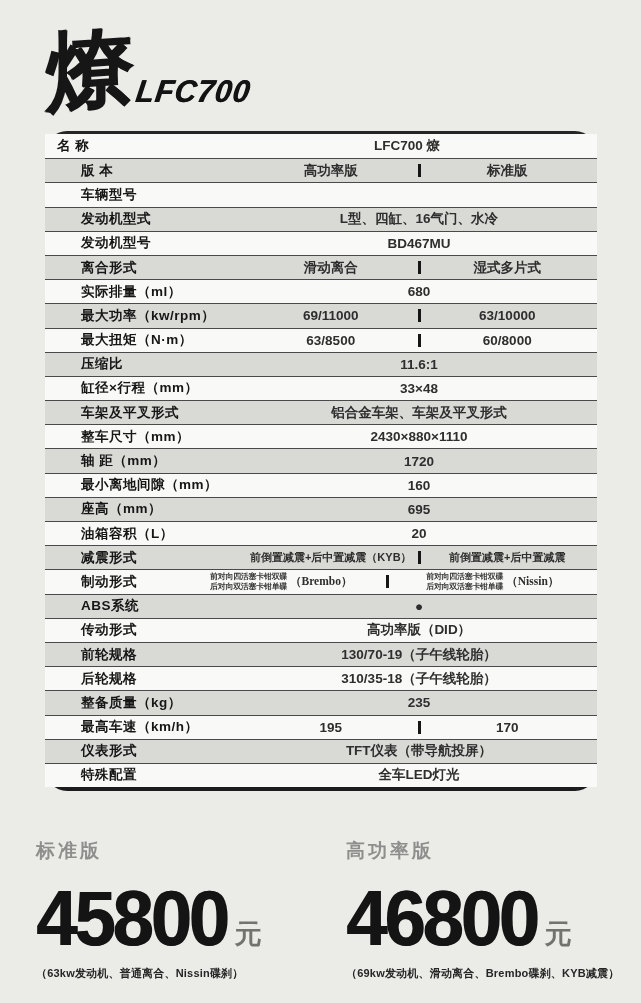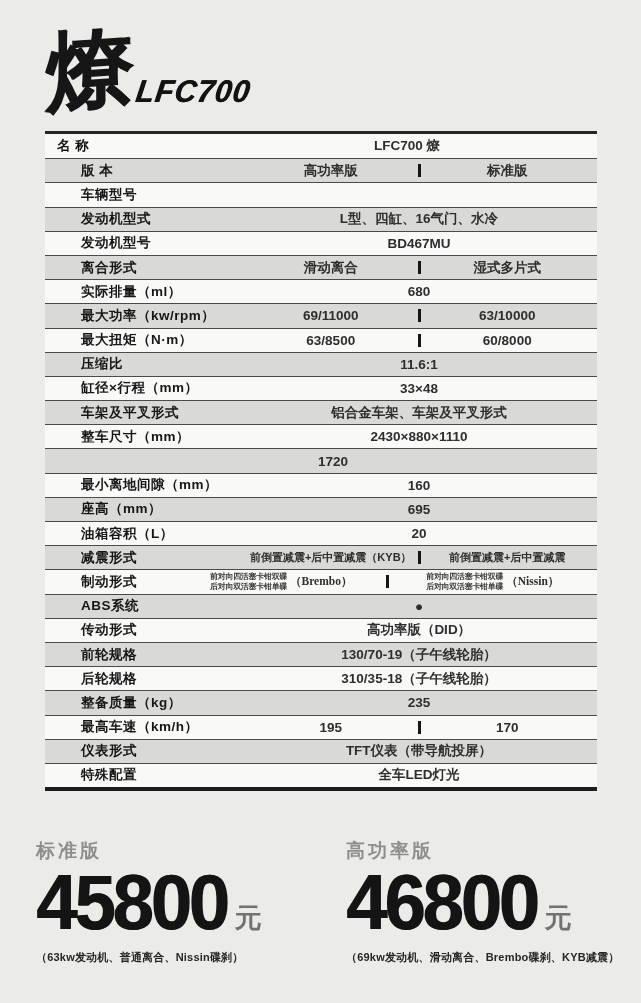--- a/index.html
+++ b/index.html
@@ -25,20 +25,21 @@
     font-size:30px;font-weight:900;font-style:italic;color:#131313;
     letter-spacing:1px;margin-left:2px;margin-bottom:10px;
     transform:skewX(-8deg) scaleY(1.05);
     text-shadow:0.6px 0 0 #131313;
   }
   
   .spec-table{
     position:absolute;left:45px;top:131px;width:552px;
     border-top:3px solid #262626;
     border-bottom:4px solid #1c1c1c;
+    border-radius:22px;
   }
   .spec-row{
     height:24.2px;display:flex;align-items:center;
     box-sizing:border-box;
   }
   .spec-row + .spec-row{border-top:1px solid #4a4a4a;padding-left:24px;}
   .spec-row.white{background:#f9f9f7;}
   .spec-row.gray{background:#d9d9d6;}
   .spec-label{
     width:172px;padding-left:12px;box-sizing:border-box;
@@ -69,21 +70,21 @@
   }
   .brake-lines span{font-size:8px;line-height:9.5px;font-weight:700;color:#3a3a3a;letter-spacing:-0.3px;}
   .brake-brand{font-size:11.5px;font-weight:600;color:#2e2e2e;}
   
   .price-block{position:absolute;top:838px;width:290px;}
   .price-block.std{left:36px;}
   .price-block.high{left:346px;}
   .price-version{
     font-size:19px;font-weight:600;color:#8e8e8c;letter-spacing:3px;
   }
-  .price-line{display:flex;align-items:flex-end;margin-top:2px;text-align:center;}
+  .price-line{display:flex;align-items:flex-end;margin-top:18px;text-align:center;}
   .price-amount{
     font-size:74px;line-height:78px;font-weight:900;color:#141414;
     letter-spacing:-3px;transform:scaleY(1.04);transform-origin:bottom left;
     text-shadow:1px 0 0 #141414;
   }
   .price-currency{
     font-size:27px;font-weight:600;color:#72726f;margin-left:8px;margin-bottom:8px;letter-spacing:2px;
   }
   .price-note{
     margin-top:6px;font-size:11px;font-weight:700;color:#262626;letter-spacing:0.2px;white-space:nowrap;
@@ -168,20 +169,21 @@
     </div>
     <div class="spec-row gray">
       <span class="spec-label">车架及平叉形式</span>
       <span class="spec-value">铝合金车架、车架及平叉形式</span>
     </div>
     <div class="spec-row white">
       <span class="spec-label">整车尺寸（mm）</span>
       <span class="spec-value">2430×880×1110</span>
     </div>
     <div class="spec-row gray">
+      <span class="spec-label">轴 距（mm）</span>
       <span class="spec-value">1720</span>
     </div>
     <div class="spec-row white">
       <span class="spec-label">最小离地间隙（mm）</span>
       <span class="spec-value">160</span>
     </div>
     <div class="spec-row gray">
       <span class="spec-label">座高（mm）</span>
       <span class="spec-value">695</span>
     </div>

